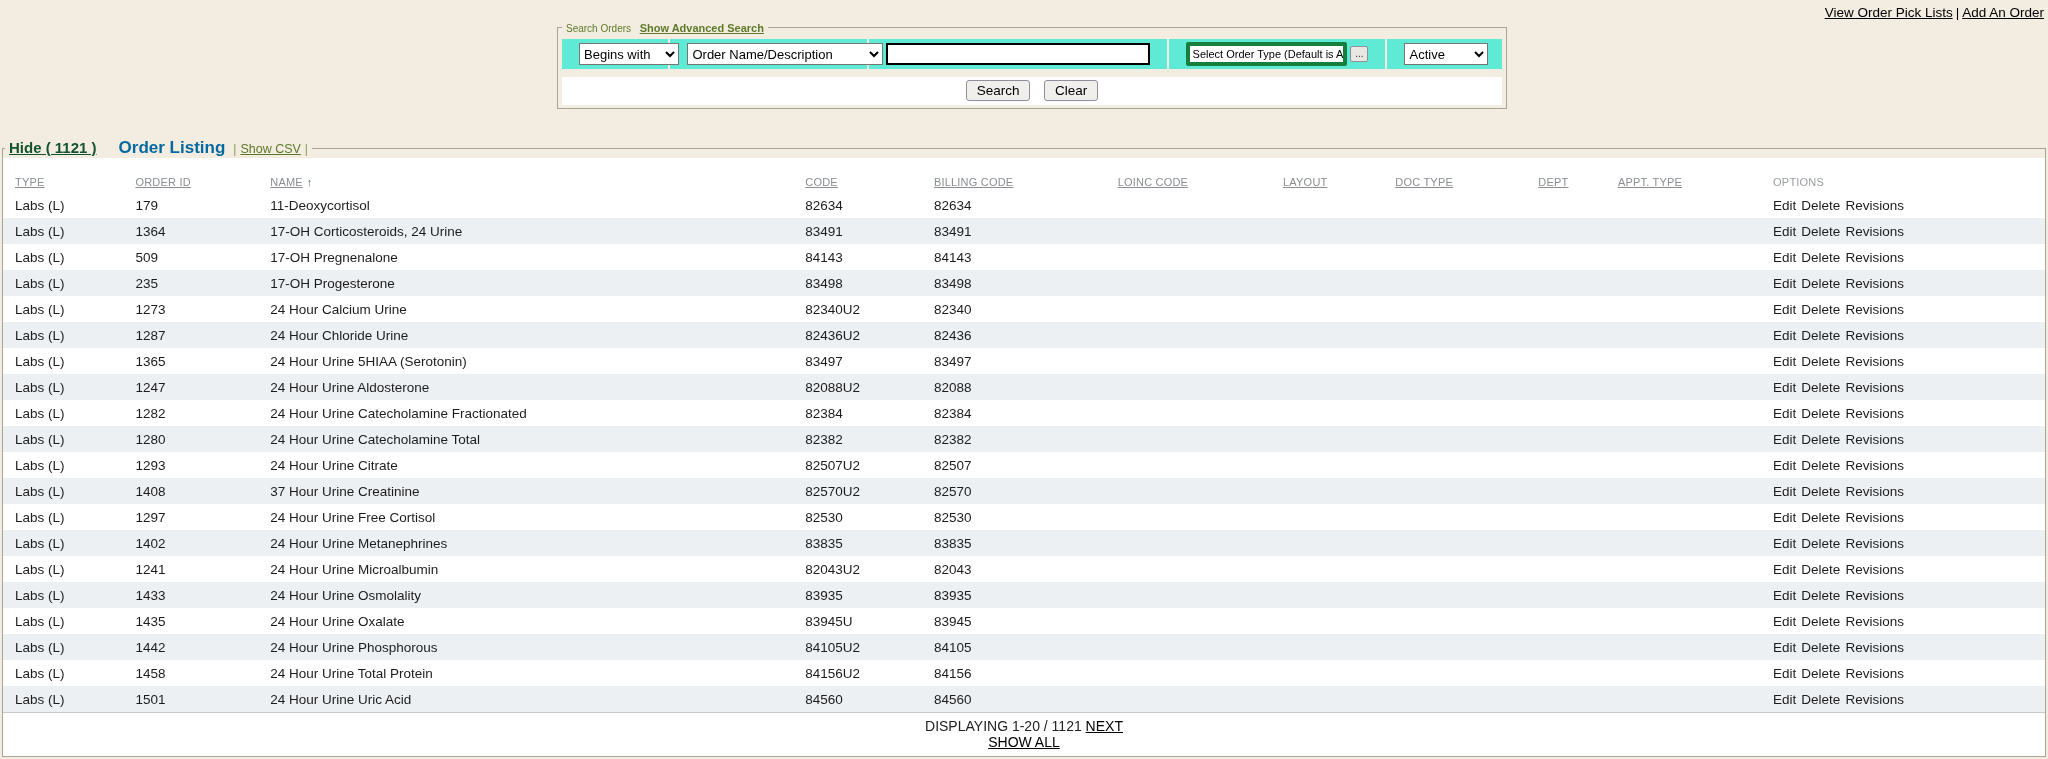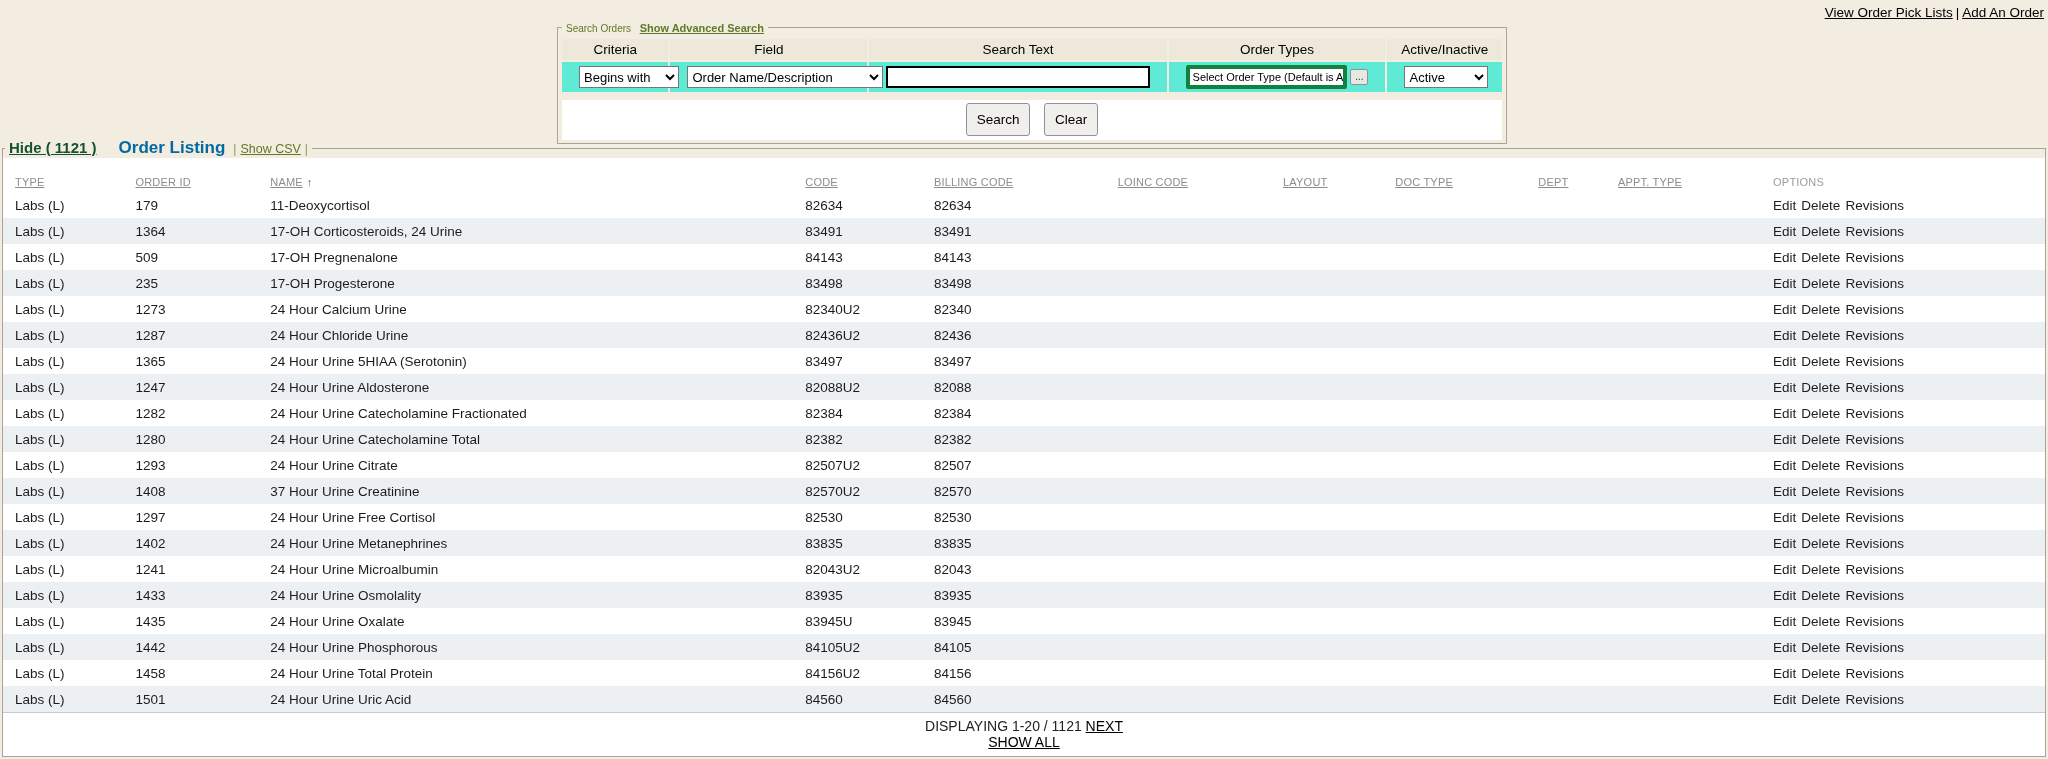--- a/index.html
+++ b/index.html
@@ -75,21 +75,21 @@
     background:#e9e7e2; font-size:10px; padding:1px 4px; line-height:12px;
     color:#333;
   }
   .buttons-band {
     background:#ffffff; margin:6px 2px 1px 2px; padding:3px 0 4px 0;
     text-align:center;
   }
   .form-button {
     font-family:"Liberation Sans", sans-serif; font-size:13.5px;
     background:#f0efec; border:1px solid #8f8f9d; border-radius:3px;
-    padding:8px 10px; margin:0 5px; color:#000;
+    padding:2px 10px; margin:0 5px; color:#000;
   }
 
   
   .listing-fieldset {
     position:absolute; left:2px; top:138px; width:2044px; height:619px;
     padding:0;
   }
   .listing-legend-hide {
     color:#14532d; font-weight:bold; font-size:15px; text-decoration:underline;
   }
@@ -141,27 +141,20 @@
 
   <table class="search-table">
     <colgroup>
       <col style="width:106px">
         <col style="width:196px">
         <col style="width:296px">
         <col style="width:216px">
         <col style="width:114px">
     </colgroup>
     <tbody>
-        <tr>
-      <th>Criteria</th>
-      <th>Field</th>
-      <th>Search Text</th>
-      <th>Order Types</th>
-      <th>Active/Inactive</th>
-    </tr>
     <tr>
       <td class="ctrl">
         <select class="sel-criteria">
           <option>Begins with</option>
         </select>
       </td>
       <td class="ctrl">
         <select class="sel-field">
           <option>Order Name/Description</option>
         </select>

